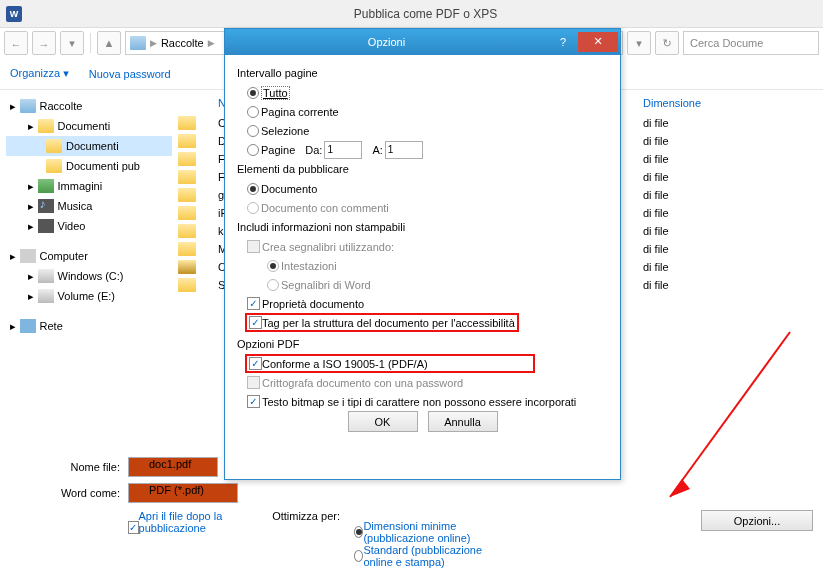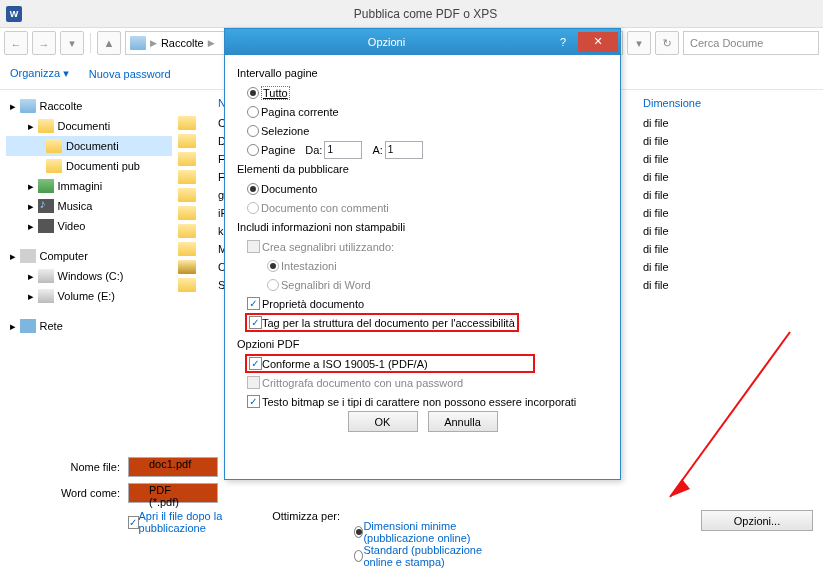--- a/index.html
+++ b/index.html
@@ -181,25 +181,25 @@
   </div>
 </div>
 
 <div class="bottom">
   <div class="frow2">
     <div class="lbl">Nome file:</div>
     <div class="inp" style="width:90px">doc1.pdf</div>
   </div>
   <div class="frow2">
     <div class="lbl">Word come:</div>
-    <div class="inp" style="width:90px">PDF (*.pdf)</div>
+    <div class="inp" style="width:110px">PDF (*.pdf)</div>
   </div>
   <div class="frow2" style="align-items:flex-start;height:auto;margin-top:4px">
     <div style="width:110px"></div>
-    <div class="chk" style="width:130px;align-items:center">
+    <div class="chk" style="width:130px;align-items:flex-end">
       <span class="cbox on"></span>
       <span class="link">Apri il file dopo la pubblicazione</span>
     </div>
     <div style="width:80px;text-align:right;padding-right:6px">Ottimizza per:</div>
     <div style="width:160px">
       <div class="chk" style="margin-top:10px">
         <span class="radio on"></span>
         <span class="link">Dimensioni minime (pubblicazione online)</span>
       </div>
       <div class="chk">

